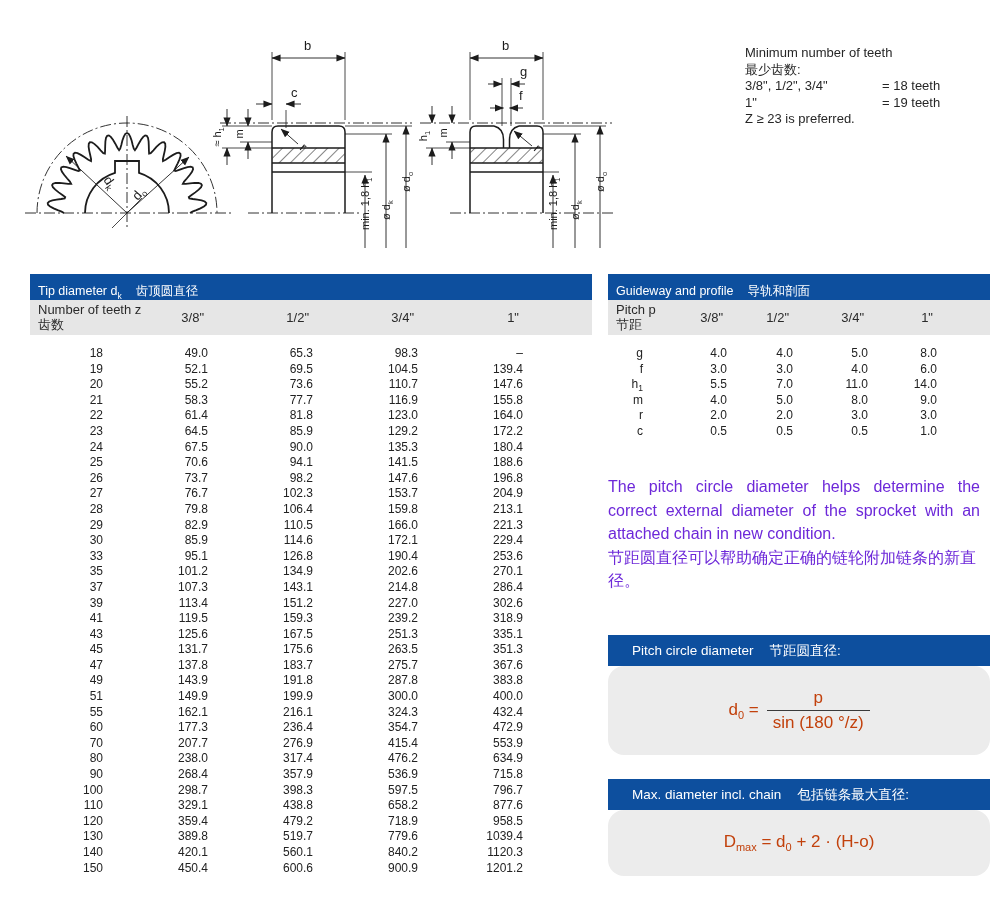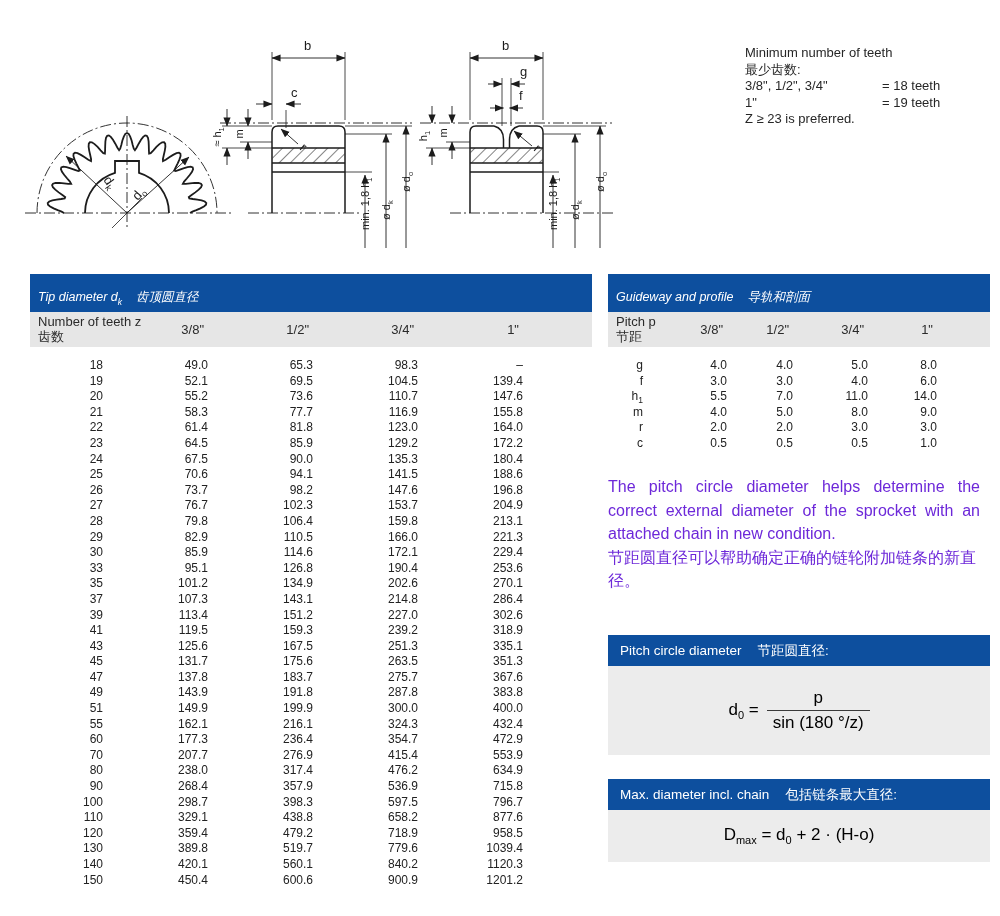--- a/index.html
+++ b/index.html
@@ -16,21 +16,21 @@
   .svgtxt{fill:#1c1c1c; font-size:13px;}
   .svgtxt-sm{fill:#1c1c1c; font-size:11px;}
 
   
   #info-block{position:absolute; left:745px; top:45px; width:252px; font-size:13px; line-height:16.5px; color:#262626;}
   #info-block .rule{position:relative;}
   #info-block .rule .val{position:absolute; left:137px; top:0;}
   #info-block .gap{height:11px;}
 
   
-  .bar{background:#0d4f9e; color:#ffffff; height:14px; line-height:22px; font-size:12.5px; padding:12px 8px; white-space:nowrap;font-style:italic;}
+  .bar{background:#0d4f9e; color:#ffffff; height:14px; line-height:22px; font-size:12.5px; padding:6px 8px; white-space:nowrap;}
   .bar .cn{margin-left:14px;}
   sub{font-size:8.5px;}
   .subhead{background:#e6e6e6; height:35px; position:relative; font-size:13px; color:#2a2a2a;}
   .subhead .rowlabel{position:absolute; left:8px; top:3px; line-height:14.5px;}
   .cols{display:grid; height:100%; align-items:center;}
   .cols span{text-align:right; padding-right:4px;}
 
   
   #tip-table{position:absolute; left:30px; top:274px; width:562px;}
   #tip-table .cols{grid-template-columns:73px 105px 105px 105px 105px;}
@@ -44,27 +44,27 @@
   #guideway-table .tbody{margin-top:11px;}
   #guideway-table .tr{display:grid; grid-template-columns:35px 84px 66px 75px 69px; height:15.5px; line-height:15.5px; font-size:12px;}
   #guideway-table .tr span{text-align:right;}
 
   
   #note{position:absolute; left:608px; top:475px; width:372px; color:#6d28d9; font-size:16px; line-height:23.5px;}
   #note .en{text-align:justify;}
 
   
   .fbox{position:absolute; left:608px; width:382px;}
-  .fbox .fbar{background:#0d4f9e; color:#fff; height:31px; line-height:31px; font-size:13.5px; padding:0 12px; white-space:nowrap;}
+  .fbox .fbar{background:#0d4f9e; color:#fff; height:31px; line-height:31px; font-size:13.5px; padding:0 24px; white-space:nowrap;}
   .fbox .fbar .cn{margin-left:16px;}
-  .fbox .fbody{background:#ececec; display:flex; align-items:center; justify-content:center; color:#000000; font-size:17px;}
+  .fbox .fbody{background:#ececec; display:flex; align-items:center; justify-content:center; color:#c2410c; font-size:17px;border-radius:16px;}
   #pitch-box{top:635px;}
   #pitch-box .fbody{height:89px;}
   #max-box{top:779px;}
-  #max-box .fbody{height:52px;text-align:right;}
+  #max-box .fbody{height:66px;text-align:right;}
   .frac{display:inline-block; text-align:center; vertical-align:middle; margin-left:8px;}
   .frac .num{padding:0 6px 2px 6px;}
   .frac .den{border-top:1.6px solid #3a3a3a; padding:2px 6px 0 6px;}
   .formula sub{font-size:11px;}
 </style>
 </head>
 <body>
 
 <div id="page">
 

